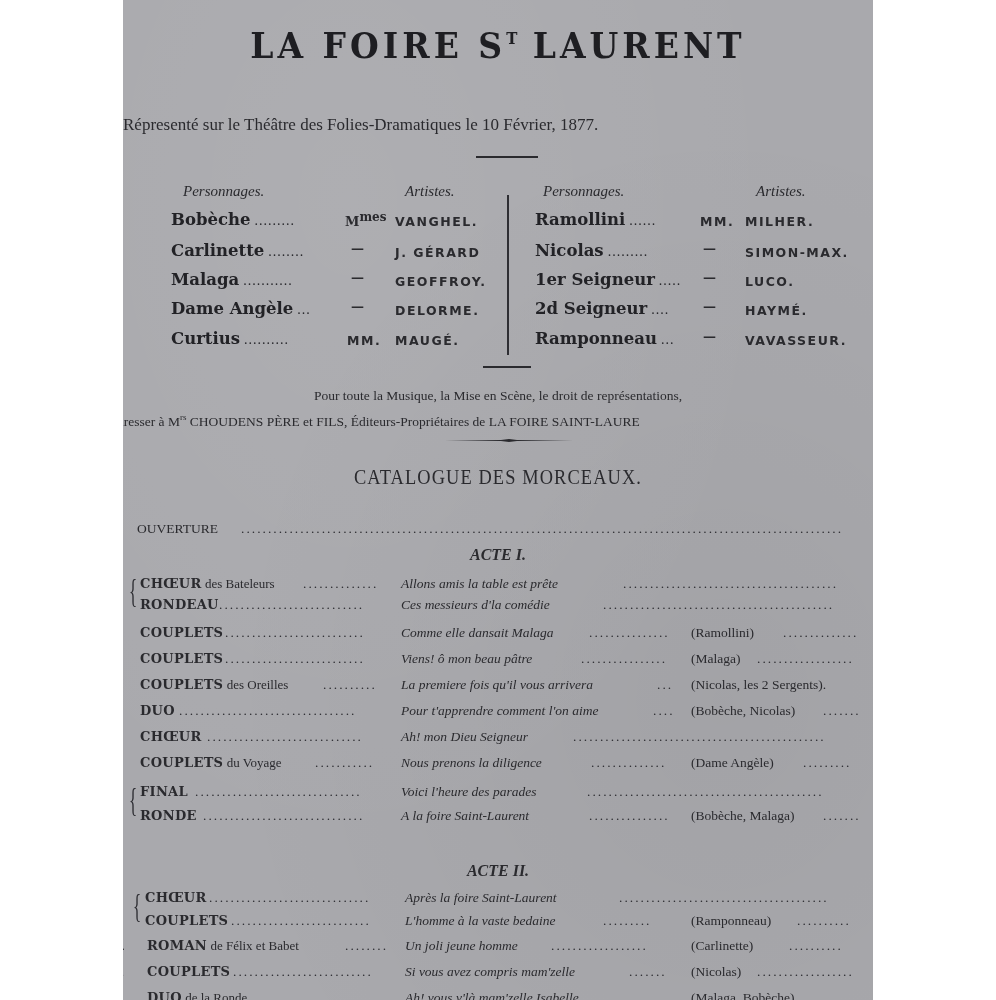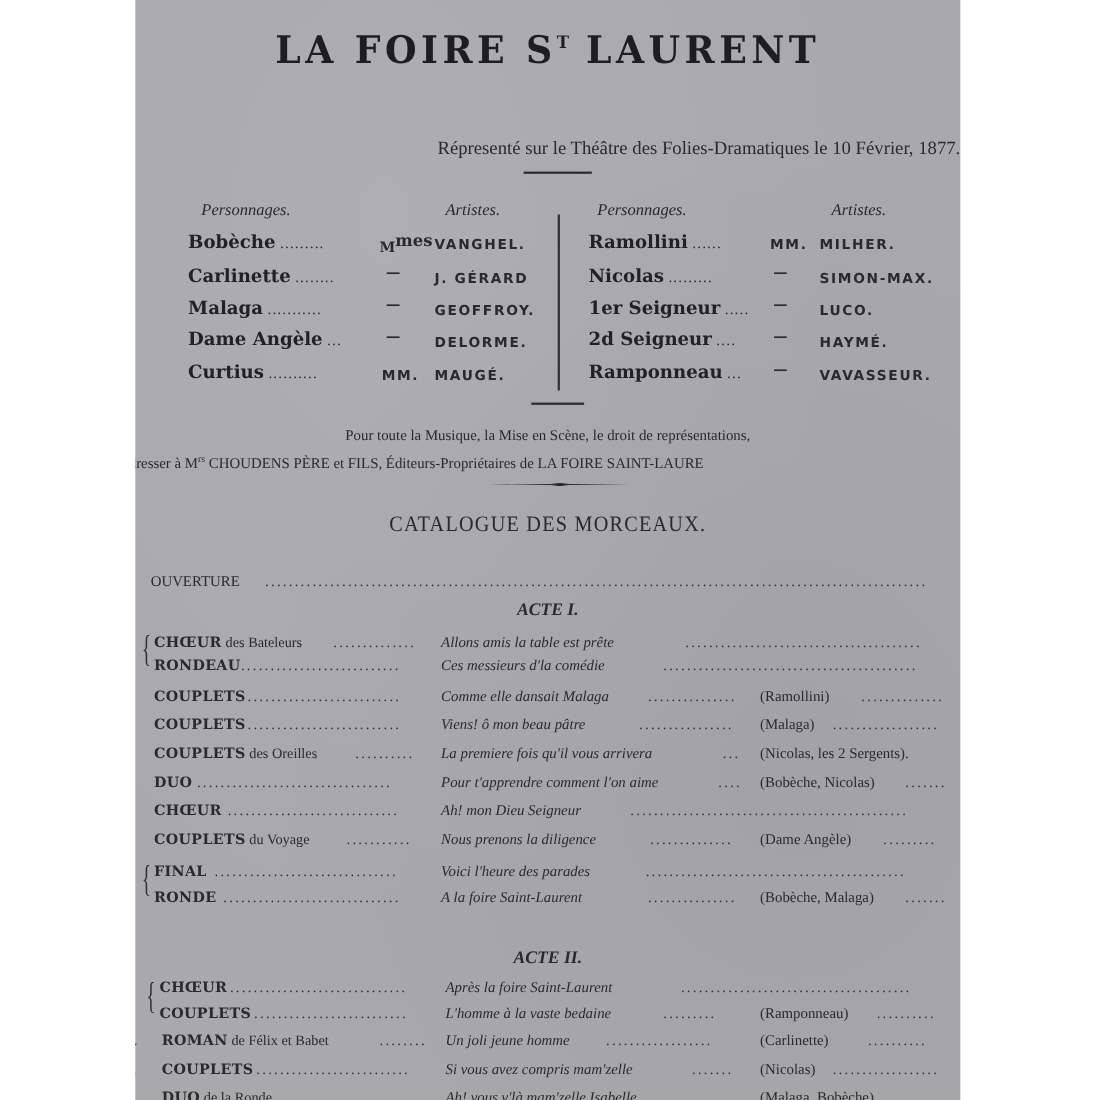--- a/index.html
+++ b/index.html
@@ -7,21 +7,21 @@
          font-family:"Liberation Serif", serif; color:#2a2a2e; }
   .paper { position:absolute; left:123px; top:0; width:750px; height:1000px;
            background:#a9a9ad; overflow:hidden;
            background-image: radial-gradient(ellipse at 30% 20%, rgba(255,255,255,0.06), rgba(0,0,0,0) 60%),
                              radial-gradient(ellipse at 80% 70%, rgba(0,0,0,0.04), rgba(0,0,0,0) 60%); }
   .abs { position:absolute; white-space:nowrap; }
   .title { left:0; width:750px; top:26px; text-align:center; font-family:"DejaVu Serif", serif;
            font-weight:bold; font-size:33px; letter-spacing:4px; color:#1e1e22; transform:scaleY(1.05); }
   .title sup { font-size:15px; vertical-align:top; position:relative; top:4px; letter-spacing:0; }
   .subtitle { left:0; width:750px; top:84px; text-align:center; font-size:14px; letter-spacing:1.5px; }
-  .performed { left:0; width:750px; top:125px; text-align:right; font-size:17px; }
+  .performed { left:0; width:750px; top:115px; text-align:left; font-size:17px; }
   .rule-short { left:353px; top:156px; width:62px; height:2px; background:#2a2a2e; }
   .col-head { font-style:italic; font-size:15px; top:183px; }
   .cast-name { font-family:"DejaVu Serif", serif; font-weight:bold; font-size:16.5px; color:#222226; }
   .cast-dots { font-size:14px; letter-spacing:1px; }
   .cast-prefix { font-size:13px; font-weight:bold; font-family:"DejaVu Serif", serif; }
   .cast-artist { font-family:"DejaVu Sans", sans-serif; font-weight:bold; font-size:12.5px; letter-spacing:1.5px; color:#2a2a2e; }
   .vline { left:384px; top:195px; width:1.5px; height:160px; background:#2e2e33; }
   .rule-mid { left:360px; top:366px; width:48px; height:2px; background:#2a2a2e; }
   .rights1 { left:0; width:750px; top:388px; text-align:center; font-size:13.5px; }
   .rights2 { left:-6px; top:412px; font-size:13.5px; }
@@ -53,21 +53,21 @@
   <div class="abs col-head" style="left:420px">Personnages.</div>
   <div class="abs col-head" style="left:633px">Artistes.</div>
 
   <div class="abs vline"></div>
 
   <div>
     <div class="abs" style="left:48px;top:210px">
       <span class="cast-name">Bobèche</span>
       <span class="cast-dots">.........</span>
     </div>
-    <div class="abs cast-prefix" style="left:222px;top:210px">M<sup style="font-size:15px">mes</sup></div>
+    <div class="abs cast-prefix" style="left:222px;top:210px">M<sup style="font-size:12px">mes</sup></div>
     <div class="abs cast-artist" style="left:272px;top:214px">VANGHEL.</div>
 
     <div class="abs" style="left:48px;top:241px">
       <span class="cast-name">Carlinette</span>
       <span class="cast-dots">........</span>
     </div>
     <div class="abs cast-prefix" style="left:228px;top:241px">—</div>
     <div class="abs cast-artist" style="left:272px;top:245px">J. GÉRARD</div>
 
     <div class="abs" style="left:48px;top:270px">

